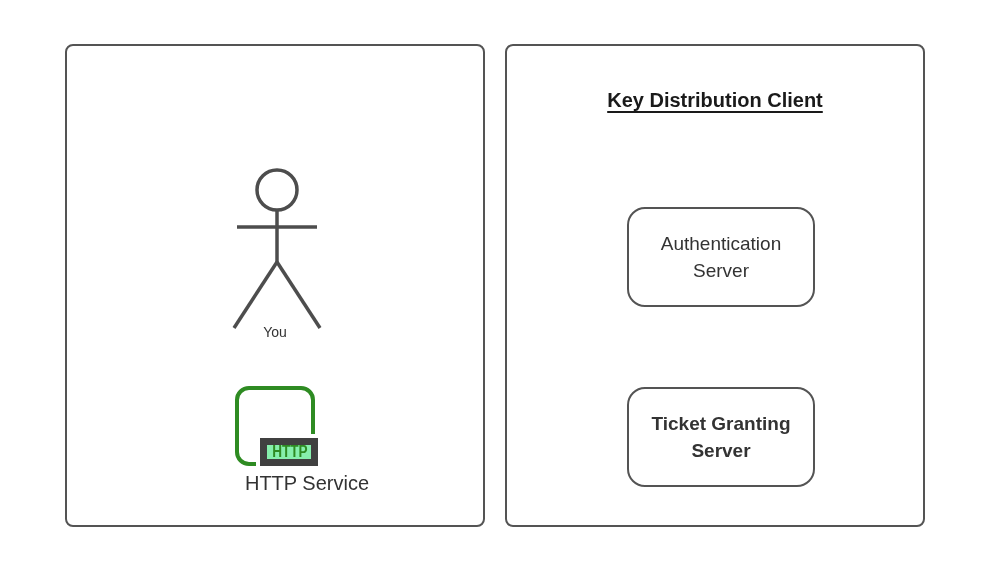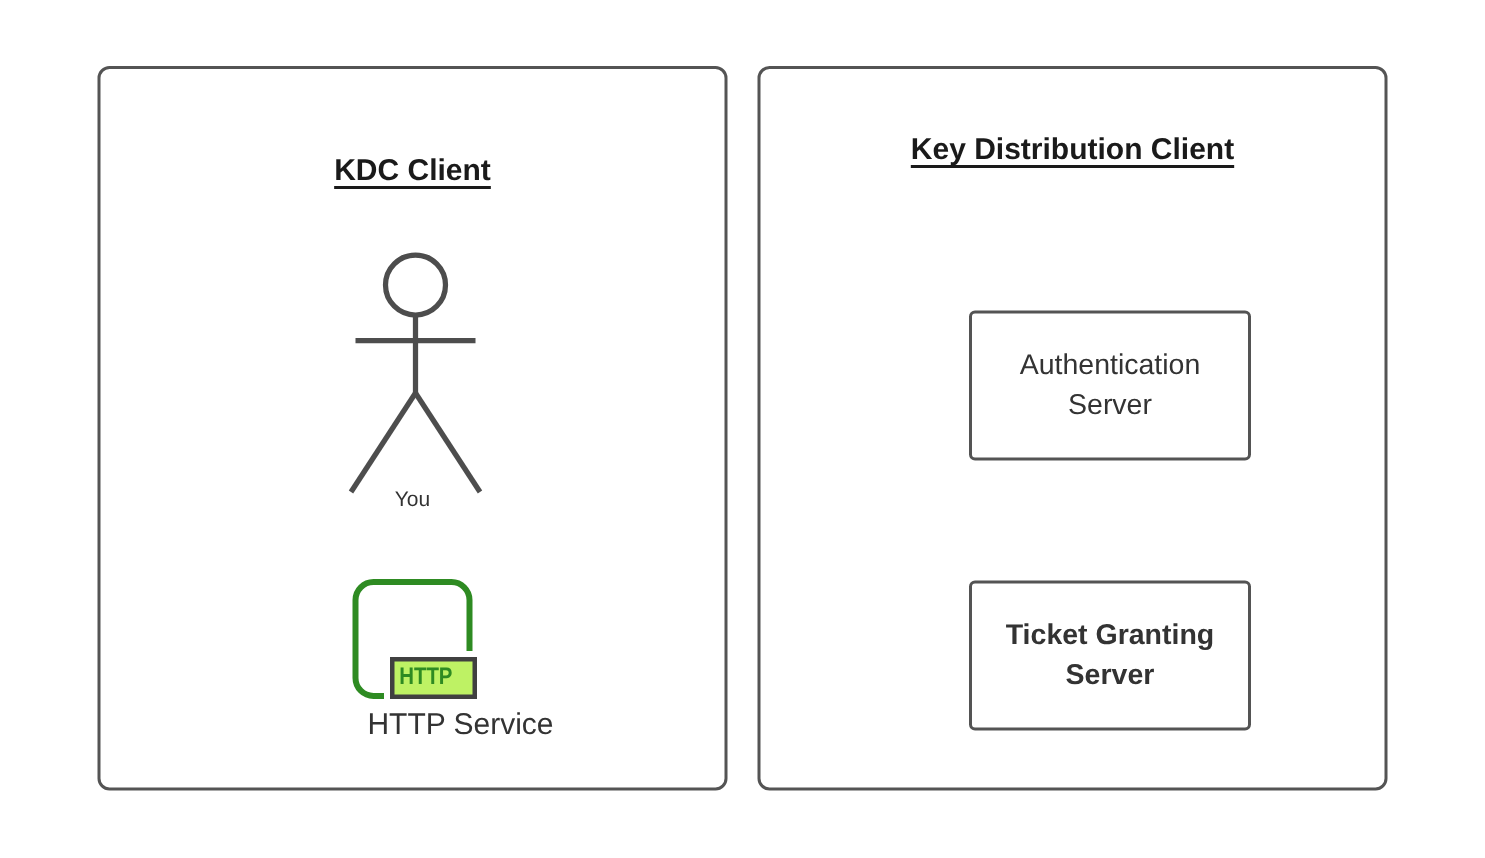--- a/index.html
+++ b/index.html
@@ -75,27 +75,27 @@
     border-radius: 14px;
     box-sizing: border-box;
     background: #ffffff;
   }
   .http-badge {
     position: absolute;
     left: 193px;
     top: 392px;
     width: 58px;
     height: 28px;
-    border: 3px solid #404040;
-    background: #bef264;
+    border: 7px solid #404040;
+    background: #86efac;
     box-shadow: 0 0 0 4px #ffffff;
     box-sizing: border-box;
     display: flex;
     align-items: center;
-    justify-content: flex-start;
+    justify-content: flex-end;
     z-index: 2;
   }
   .http-badge span {
     font-size: 16px;
     font-weight: bold;
     color: #2e8b22;
     transform: scaleX(0.85);
     letter-spacing: 0px;
   }
   .service-label {
@@ -108,48 +108,44 @@
     color: #333333;
     padding-left: 32px;
   }
 
   .server-box {
     position: absolute;
     left: 120px;
     width: 188px;
     height: 100px;
     border: 2px solid #545454;
-    border-radius: 4px;
+    border-radius: 18px;
     background: #ffffff;
     box-sizing: border-box;
     display: flex;
     align-items: center;
     justify-content: center;
     text-align: center;
-    margin-left: 19px;
   }
   .server-box.first  { top: 161px; }
   .server-box.second { top: 341px; font-weight: bold; }
   .server-box span {
     display: inline-block;
     max-width: 165px;
     font-size: 19px;
     line-height: 27px;
     color: #333333;
   }
 </style>
 </head>
 <body>
 
 <div class="canvas">
 
   <div class="panel left">
-    <div class="panel-title">
-      <span class="u">KDC Client</span>
-    </div>
 
     <svg class="actor-svg" viewBox="0 0 120 175">
       <circle cx="60" cy="30" r="20" fill="#ffffff" stroke="#4d4d4d" stroke-width="3.5"></circle>
       <line x1="60" y1="50" x2="60" y2="102" stroke="#4d4d4d" stroke-width="3.5"></line>
       <line x1="20" y1="67" x2="100" y2="67" stroke="#4d4d4d" stroke-width="3.5"></line>
       <line x1="60" y1="102" x2="17" y2="168" stroke="#4d4d4d" stroke-width="3.5"></line>
       <line x1="60" y1="102" x2="103" y2="168" stroke="#4d4d4d" stroke-width="3.5"></line>
     </svg>
     <div class="actor-label">You</div>
 

